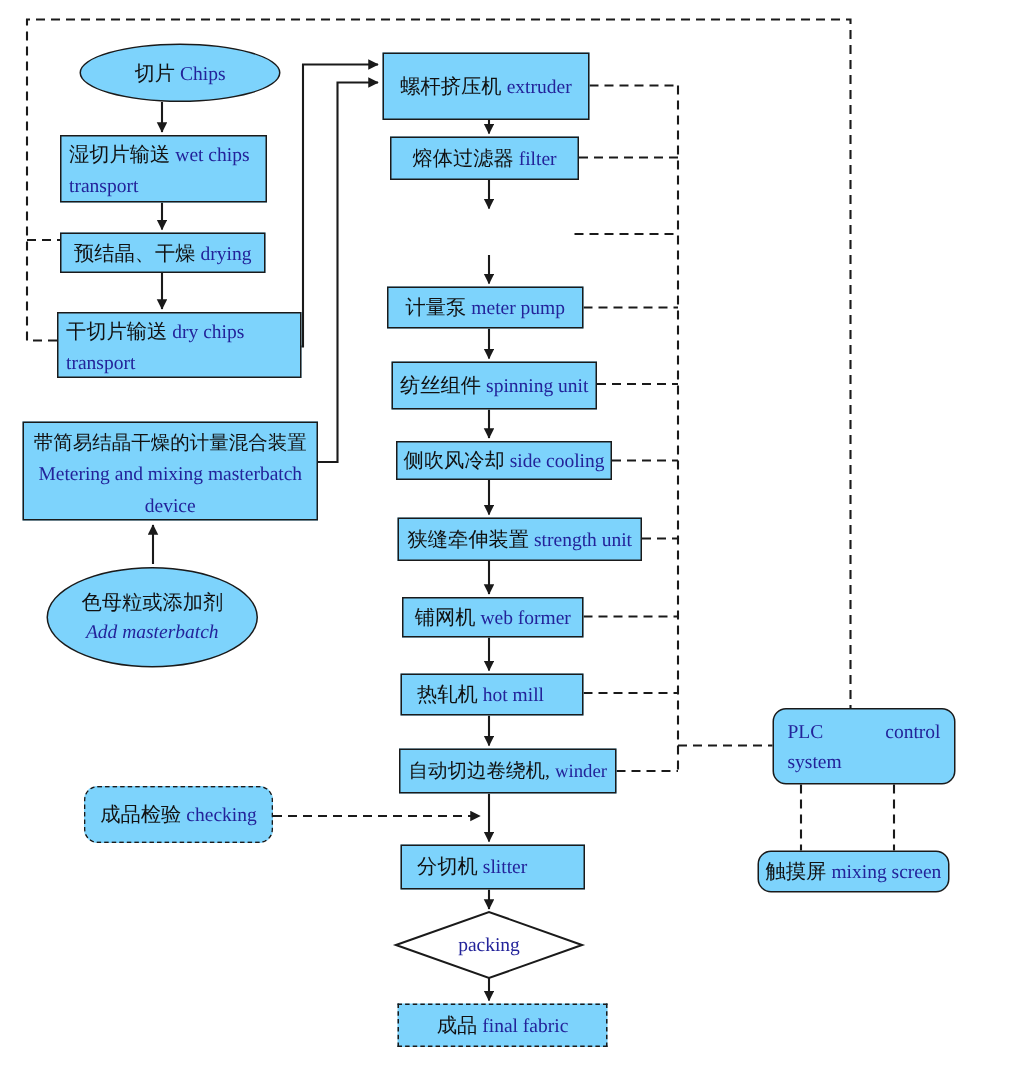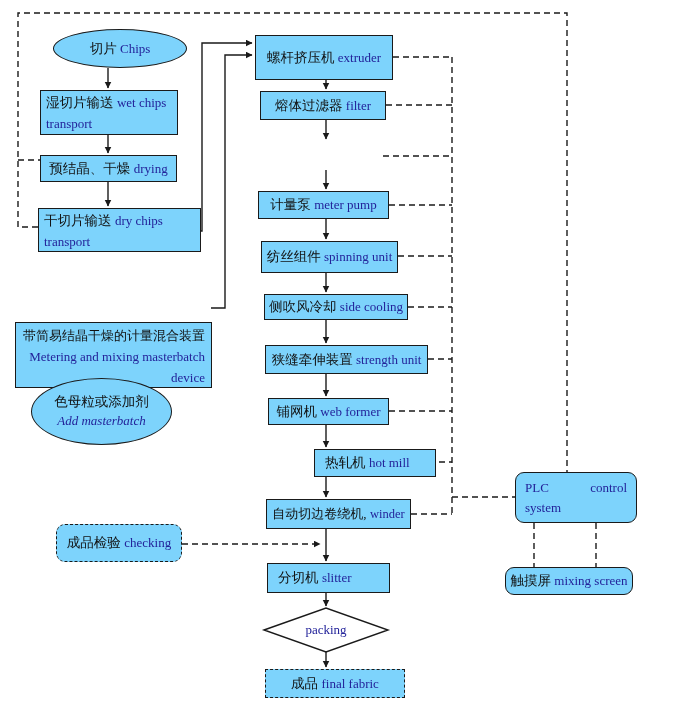--- a/index.html
+++ b/index.html
@@ -17,21 +17,21 @@
   .node .zh{color:#111;white-space:nowrap;}
   .node .en{color:#23239a;font-size:13px;}
   .oneline{white-space:nowrap;}
   .alignleft{justify-content:flex-start;padding-left:10px;}
   .ellipse{border-radius:50%;}
   .noborder{border:none;background:transparent;}
   #n-wetchips,#n-drychips{
     display:block;text-align:left;padding:1px 5px;line-height:21px;
   }
   #n-metering{
-    display:block;text-align:right;padding:2px 6px;line-height:21px;margin-top:41px;
+    display:block;text-align:center;padding:2px 6px;line-height:21px;
   }
   #n-metering .zh{display:block;font-size:13px;}
   #n-addmaster{flex-direction:column;justify-content:flex-start;padding-top:13px;line-height:19px;}
   #n-addmaster .zh{display:block;}
   #n-addmaster .en{display:block;font-style:italic;}
   #n-chips{border-radius:50%;}
   #n-checking{border-radius:9px;border-style:dashed;border-width:1.5px;}
   #n-plc{
     display:block;text-align:justify;padding:5px 9px;line-height:20px;
   }
@@ -50,21 +50,21 @@
   #n-addmaster  {left:31px; top:378px;width:141px;height:67px;}
   #n-checking   {left:56px; top:524px;width:126px;height:38px;}
   #n-extruder   {left:255px;top:35px; width:138px;height:45px;}
   #n-filter     {left:260px;top:91px; width:126px;height:29px;}
   #n-spindie    {left:260px;top:141px;width:123px;height:29px;}
   #n-meterpump  {left:258px;top:191px;width:131px;height:28px;}
   #n-spinunit   {left:261px;top:241px;width:137px;height:32px;}
   #n-sidecool   {left:264px;top:294px;width:144px;height:26px;}
   #n-strength   {left:265px;top:345px;width:163px;height:29px;}
   #n-webformer  {left:268px;top:398px;width:121px;height:27px;}
-  #n-hotmill    {left:267px;top:449px;width:122px;height:28px;margin-left:47px;}
+  #n-hotmill    {left:267px;top:449px;width:122px;height:28px;}
   #n-winder     {left:266px;top:499px;width:145px;height:30px;}
   #n-slitter    {left:267px;top:563px;width:123px;height:30px;}
   #n-packing    {left:264px;top:608px;width:124px;height:44px;}
   #n-finalfabric{left:265px;top:669px;width:140px;height:29px;border-style:dashed;}
   #n-plc        {left:515px;top:472px;width:122px;height:51px;}
   #n-touchscreen{left:505px;top:567px;width:128px;height:28px;}
 </style>
 </head>
 <body>
 

